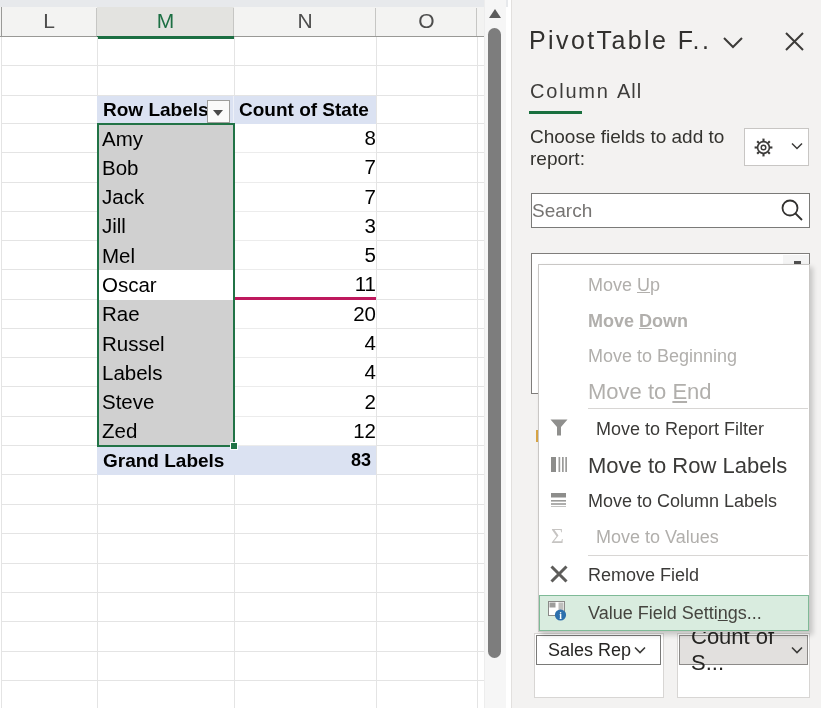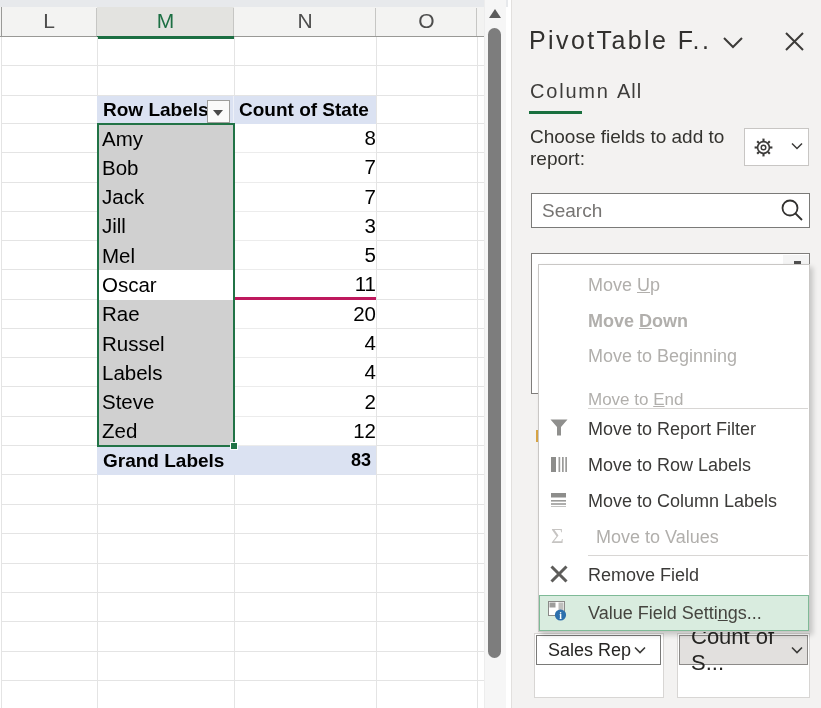--- a/index.html
+++ b/index.html
@@ -110,21 +110,21 @@
    <path d="M5.9 5.9 L4.2 4.2"></path>
         <path d="M15.1 15.1 L16.8 16.8"></path>
    <path d="M15.1 5.9 L16.8 4.2"></path>
         <path d="M5.9 15.1 L4.2 16.8"></path>
   </g>
  </g>
   </svg>
 <svg class="a" style="left:790px;top:141px;" width="14" height="10" viewBox="0 0 14 10">
     <path d="M2 2.5 L7 7.5 L12 2.5" fill="none" stroke="#3b3a38" stroke-width="1.5"></path>
   </svg>
-<div class="a ct" style="left:531px;top:193px;width:279px;height:35px;background:#fff;border:1px solid #7a7a78;box-sizing:border-box;font-size:19px;color:#767472;padding-left:10px;">Search</div>
+<div class="a ct" style="left:531px;top:193px;width:279px;height:35px;background:#fff;border:1px solid #7a7a78;box-sizing:border-box;font-size:19px;color:#767472;padding-left:0;">Search</div>
 <svg class="a" style="left:779px;top:197px;" width="26" height="26" viewBox="0 0 26 26">
  <circle cx="11" cy="11" r="7.5" fill="none" stroke="#32312f" stroke-width="1.8"></circle>
  <path d="M16.5 16.5 L23 23" stroke="#32312f" stroke-width="1.8"></path>
   </svg>
 <div class="a" style="left:531px;top:253px;width:279px;height:141px;background:#fff;border:1px solid #7f7d7b;box-sizing:border-box;"></div>
 <div class="a" style="left:783px;top:255px;width:26px;height:10px;background:#f4f4f4;"></div>
 <div class="a" style="left:794px;top:261px;width:7px;height:3px;background:#4f4f4f;"></div>
 <div class="a" style="left:536px;top:430px;width:3px;height:12px;background:#d8a545;"></div>
 <div class="a" style="left:534px;top:633px;width:130px;height:65px;background:#fff;border:1px solid #d8d6d4;box-sizing:border-box;"></div>
 <div class="a ct" style="left:536px;top:635px;width:125px;height:30px;background:#fff;border:1px solid #7a7a78;box-sizing:border-box;font-size:18px;color:#262523;padding-left:11px;">Sales Rep</div>
@@ -139,37 +139,37 @@
 <div class="a" style="left:538px;top:264px;width:272px;height:368px;background:#fff;border:1px solid #c9c7c5;box-sizing:border-box;box-shadow:3px 3px 5px rgba(0,0,0,0.18);"></div>
 <div class="a ct" style="left:588px;top:268px;height:35.5px;font-size:18px;color:#b1afac;">
     <span style="white-space:pre;">Move <u>U</u>p</span>
   </div>
 <div class="a ct" style="left:588px;top:303.5px;height:35.5px;font-size:18px;color:#b1afac;">
     <span style="white-space:pre;font-weight:bold;">Move <u>D</u>own</span>
   </div>
 <div class="a ct" style="left:588px;top:339px;height:35.5px;font-size:18px;color:#b1afac;">
     <span style="white-space:pre;">Move to Be<u>g</u>inning</span>
   </div>
-<div class="a ct" style="left:588px;top:374.5px;height:35.5px;font-size:17px;color:#b1afac;margin-top:8px;">
+<div class="a ct" style="left:588px;top:374.5px;height:35.5px;font-size:22px;color:#b1afac;">
     <span style="white-space:pre;">Move to <u>E</u>nd</span>
   </div>
 <div class="a" style="left:588px;top:408px;width:220px;height:1px;background:#d8d6d4;"></div>
 <svg class="a" style="left:550px;top:419px;" width="18" height="18" viewBox="0 0 18 18">
  <path d="M0.5 0.5 H17.5 L11 8 V16.5 L7 16.5 V8 Z" fill="#8f8f8d"></path>
   </svg>
 <div class="a ct" style="left:588px;top:411.5px;height:36px;font-size:18px;color:#3b3a38;">
-    <span style="white-space:pre;">Move to Report Filter</span>
+    <span style="white-space:pre;margin-left:8px;">Move to Report Filter</span>
   </div>
 <svg class="a" style="left:551px;top:457px;" width="16" height="15" viewBox="0 0 16 15">
  <rect x="0" y="0" width="5" height="15" fill="#8d8d8b"></rect>
  <rect x="7.5" y="0" width="1.7" height="15" fill="#9b9b99"></rect>
  <rect x="11" y="0" width="1.7" height="15" fill="#9b9b99"></rect>
  <rect x="14.3" y="0" width="1.7" height="15" fill="#9b9b99"></rect>
   </svg>
-<div class="a ct" style="left:588px;top:447.5px;height:36px;font-size:18px;color:#3b3a38;">
+<div class="a ct" style="left:588px;top:447.5px;height:36px;font-size:22px;color:#3b3a38;">
     <span style="white-space:pre;">Move to Row Labels</span>
   </div>
 <svg class="a" style="left:551px;top:493px;" width="16" height="14" viewBox="0 0 16 14">
  <rect x="0" y="0" width="15" height="4.5" fill="#8d8d8b"></rect>
  <rect x="0" y="7" width="15" height="1.6" fill="#9b9b99"></rect>
  <rect x="0" y="10.2" width="15" height="1.6" fill="#9b9b99"></rect>
  <rect x="0" y="13.4" width="15" height="1.6" fill="#9b9b99"></rect>
   </svg>
 <div class="a ct" style="left:588px;top:483.5px;height:36px;font-size:18px;color:#3b3a38;">
     <span style="white-space:pre;">Move to Column Labels</span>

